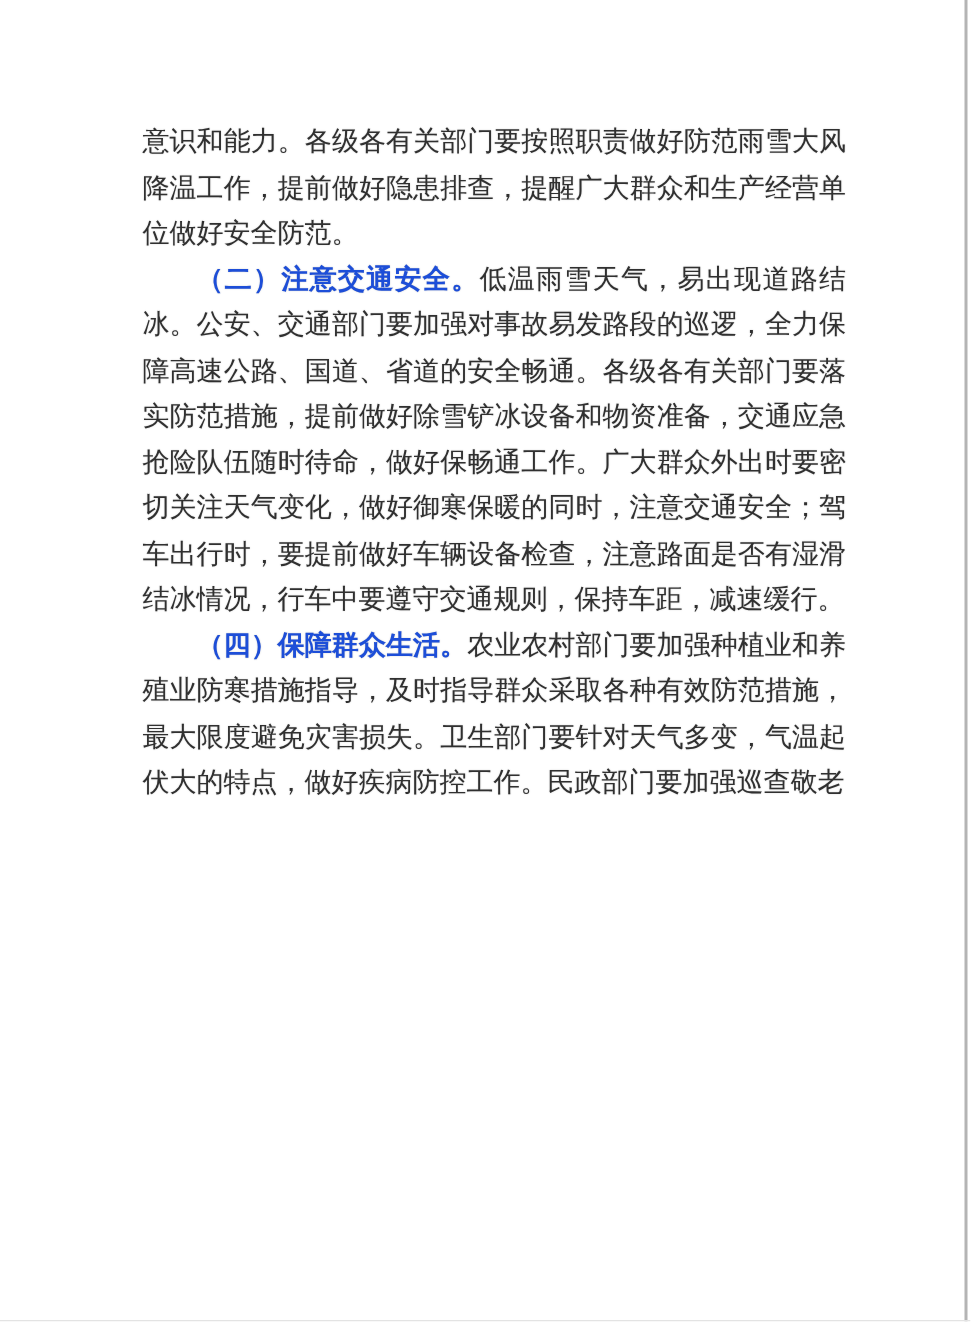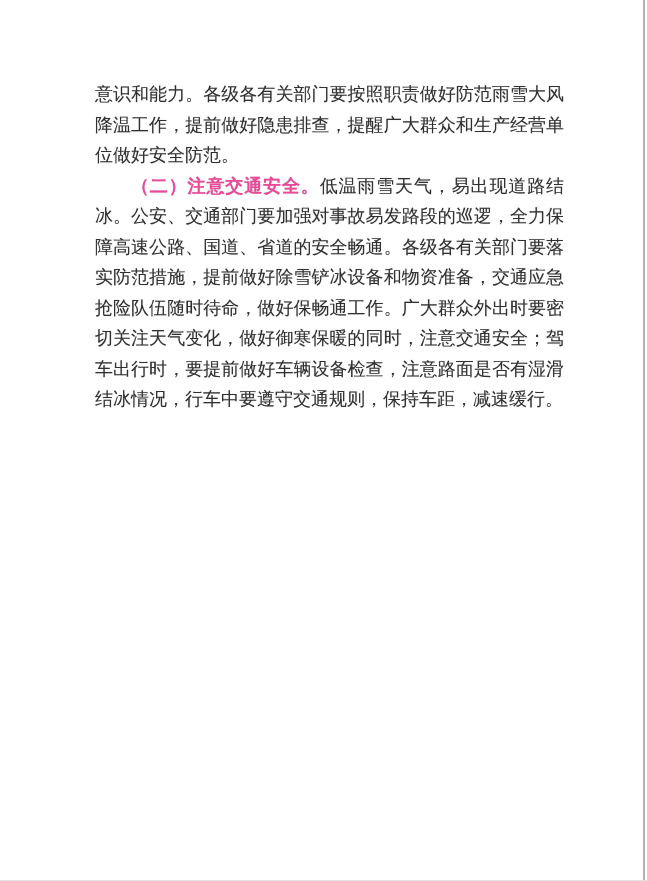--- a/index.html
+++ b/index.html
@@ -41,33 +41,34 @@
     width: 469px;
     font-size: 18px;
     line-height: 30.5px;
     color: #303030;
     text-align: justify;
     text-shadow: 0 0 1px rgba(60,60,60,0.30);
     line-break: strict;
   }
   .para { margin: 0; }
   .para.indented { text-indent: 2em; }
-  .lead { font-weight: bold; color: #ec4899; }
+  .lead { font-weight: bold; color: #1d4ed8; }
 </style>
 </head>
 <body>
 
 <div class="page">
 
   <div class="text-block">
 
     <p class="para"><span>意识和能力。各级各有关部门要按照职责做好防范雨雪大风降温工作，提前做好隐患排查，提醒广大群众和生产经营单位做好安全防范。</span></p>
 
     <p class="para indented"><span class="lead">（二）注意交通安全。</span><span>低温雨雪天气，易出现道路结冰。公安、交通部门要加强对事故易发路段的巡逻，全力保障高速公路、国道、省道的安全畅通。各级各有关部门要落实防范措施，提前做好除雪铲冰设备和物资准备，交通应急抢险队伍随时待命，做好保畅通工作。广大群众外出时要密切关注天气变化，做好御寒保暖的同时，注意交通安全；驾车出行时，要提前做好车辆设备检查，注意路面是否有湿滑结冰情况，行车中要遵守交通规则，保持车距，减速缓行。</span></p>
 
 
+    <p class="para indented"><span class="lead">（四）保障群众生活。</span><span>农业农村部门要加强种植业和养殖业防寒措施指导，及时指导群众采取各种有效防范措施，最大限度避免灾害损失。卫生部门要针对天气多变，气温起伏大的特点，做好疾病防控工作。民政部门要加强巡查敬老</span></p>
 
   </div>
 
   <div class="edge-right"></div>
   <div class="edge-bottom"></div>
 
 </div>
 
 </body></html>

